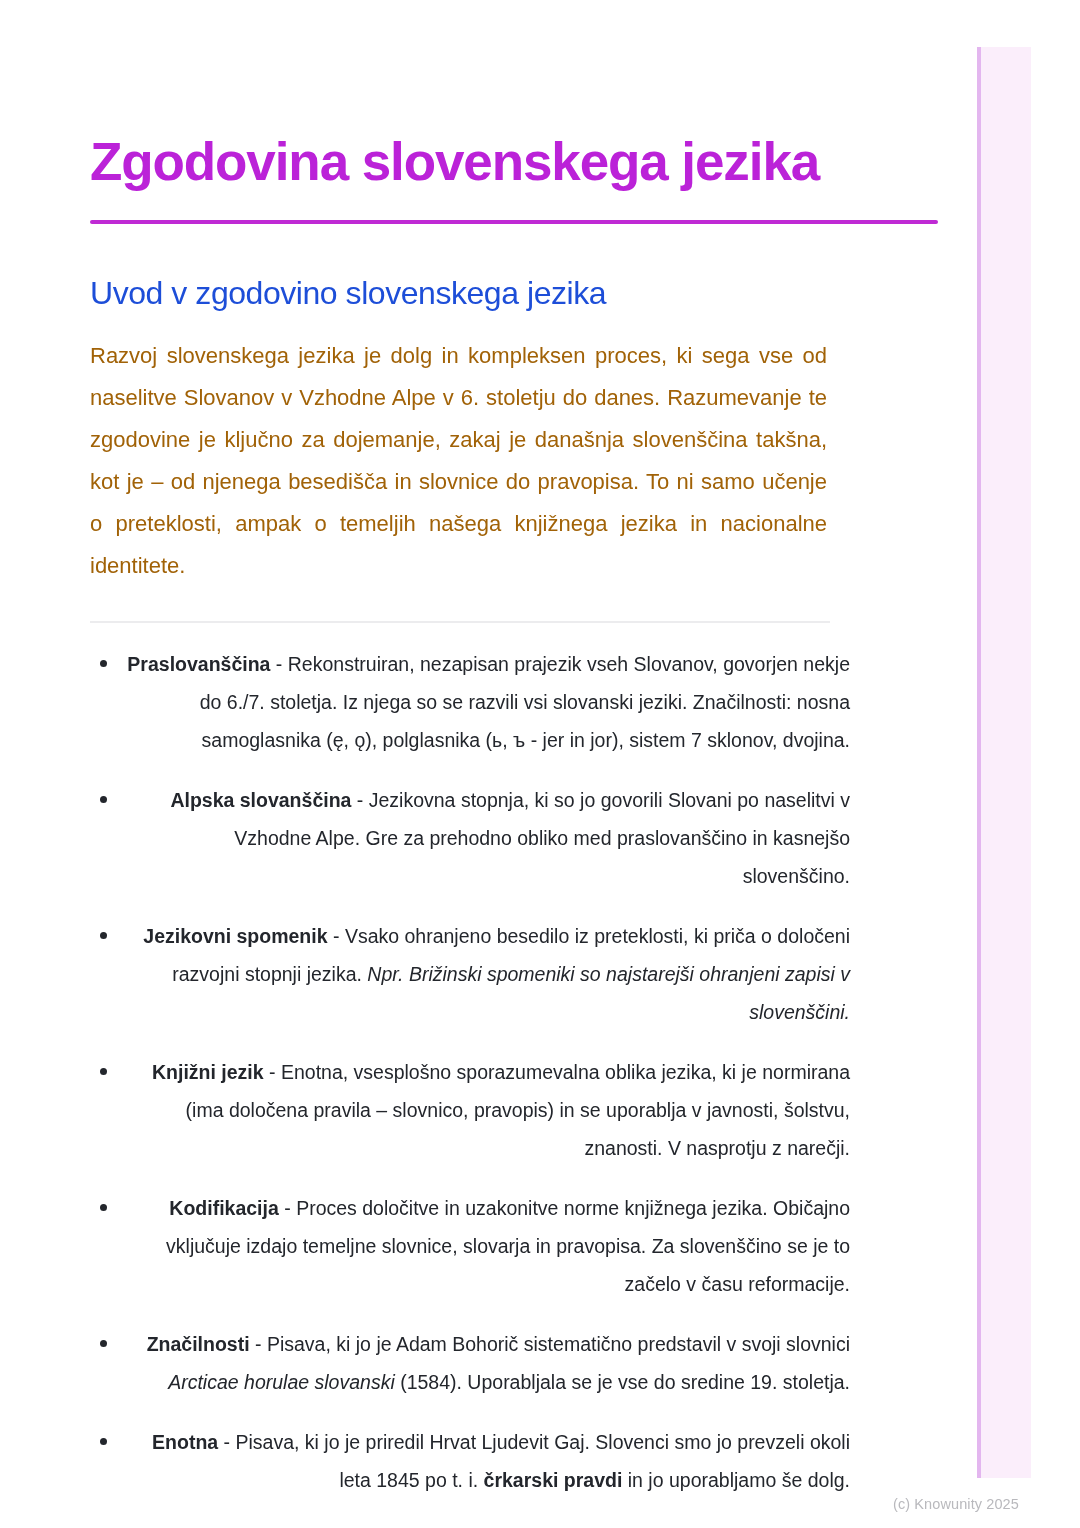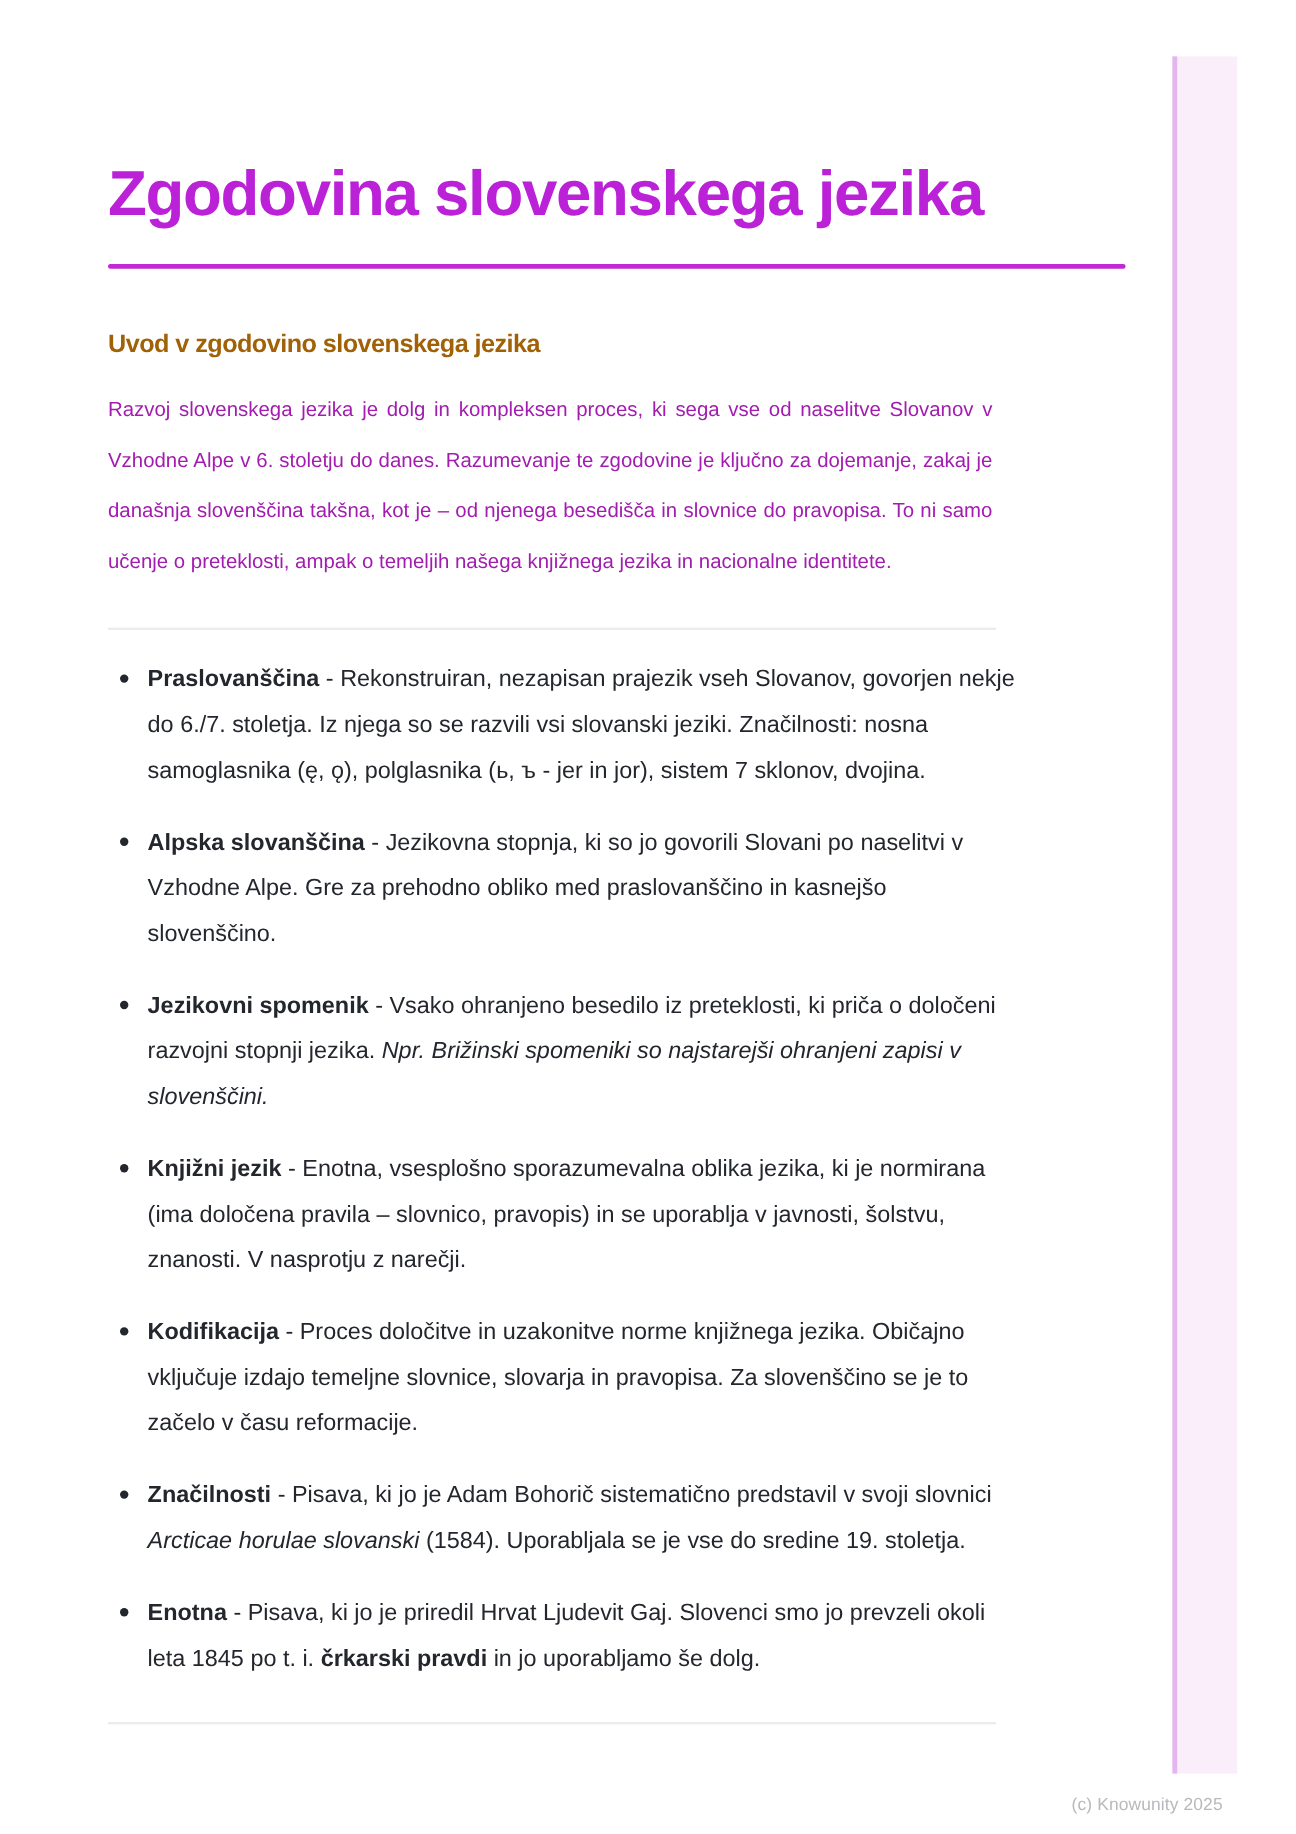--- a/index.html
+++ b/index.html
@@ -52,54 +52,55 @@
   #title-rule {
     margin-top: 30px;
     width: 848px;
     height: 4px;
     background: #bf2ad4;
     border-radius: 2px;
   }
 
   
   .section-heading {
-    font-size: 21px;
-    font-weight: 700;
+    font-size: 32px;
+    font-weight: 400;
     letter-spacing: -0.45px;
-    color: #a16207;
+    color: #1d4ed8;
     line-height: 1.2;
   }
 
   #heading-uvod   { margin-top: 50px; }
   #heading-pojmi  { margin-top: 44px; }
 
   
   .body-para {
     margin-top: 22px;
     width: 737px;
-    font-size: 17px;
+    font-size: 22px;
     line-height: 42px;
-    color: #a21caf;
+    color: #a16207;
     text-align: justify;
     text-justify: inter-word;
   }
 
   
   .divider {
     width: 740px;
     height: 2px;
     background: #ececee;
     margin: 34px 0 0 0;
   }
 
   
   #term-list {
     margin-top: 22px;
     list-style: none;
     width: 760px;
+    text-align: right;
   }
 
   #term-list li {
     position: relative;
     padding-left: 33px;
     margin-bottom: 22px;
     font-size: 19.5px;
     line-height: 38px;
     color: #23262c;
   }

